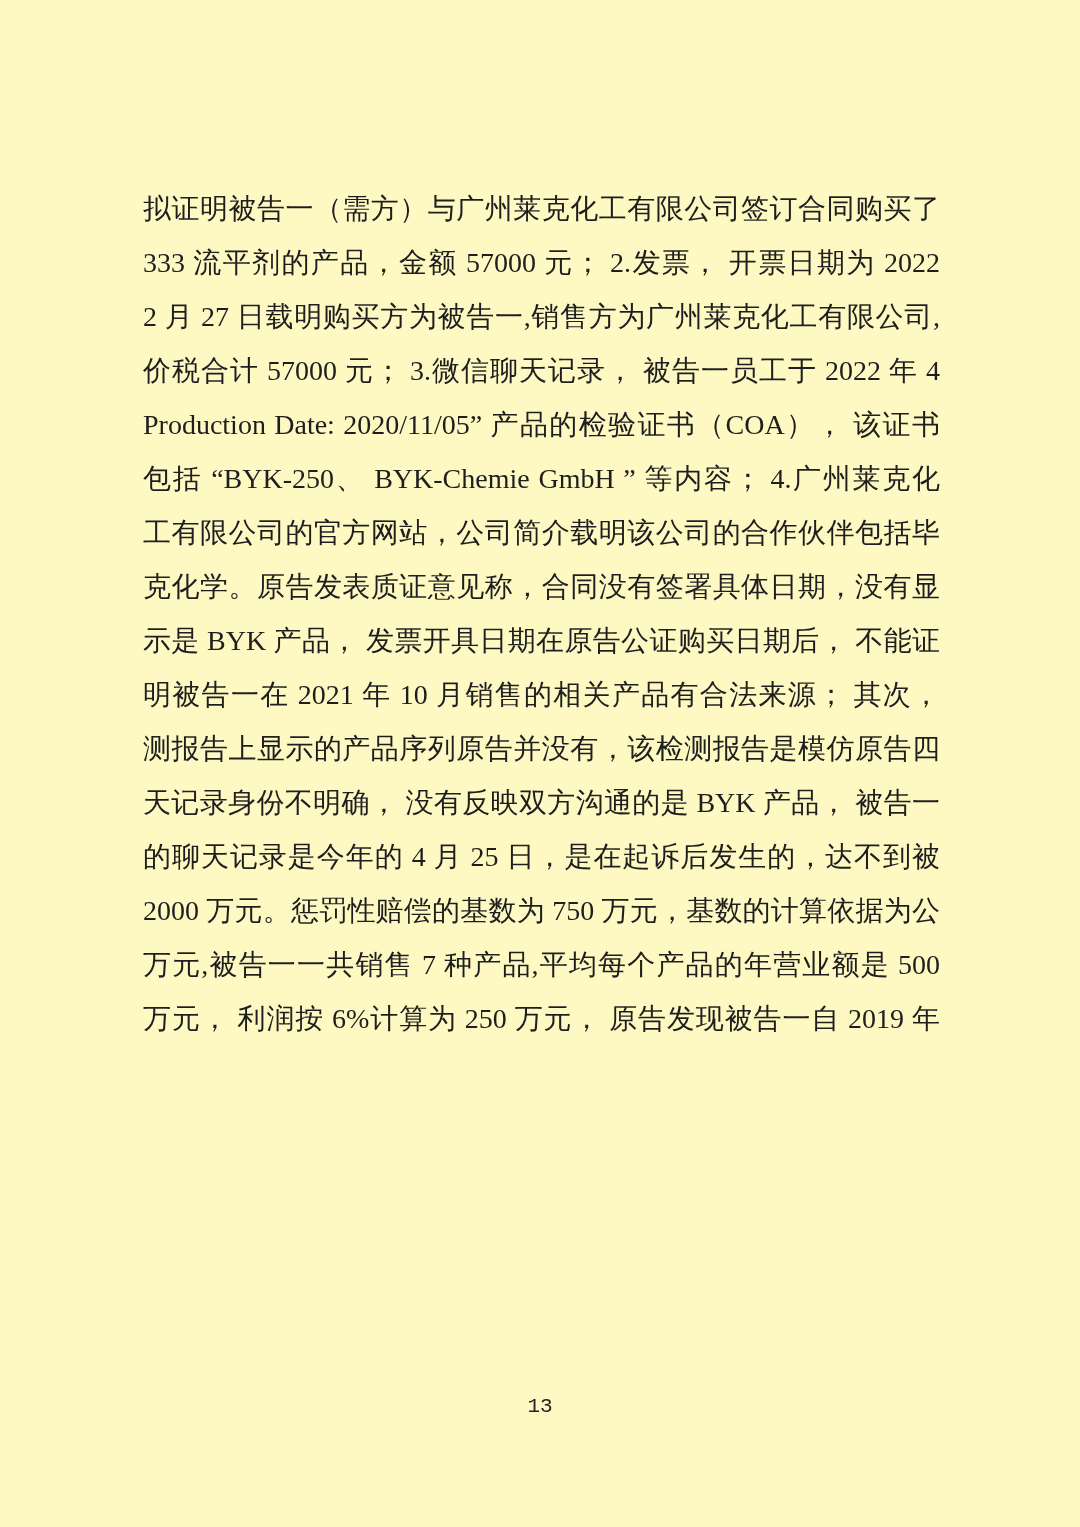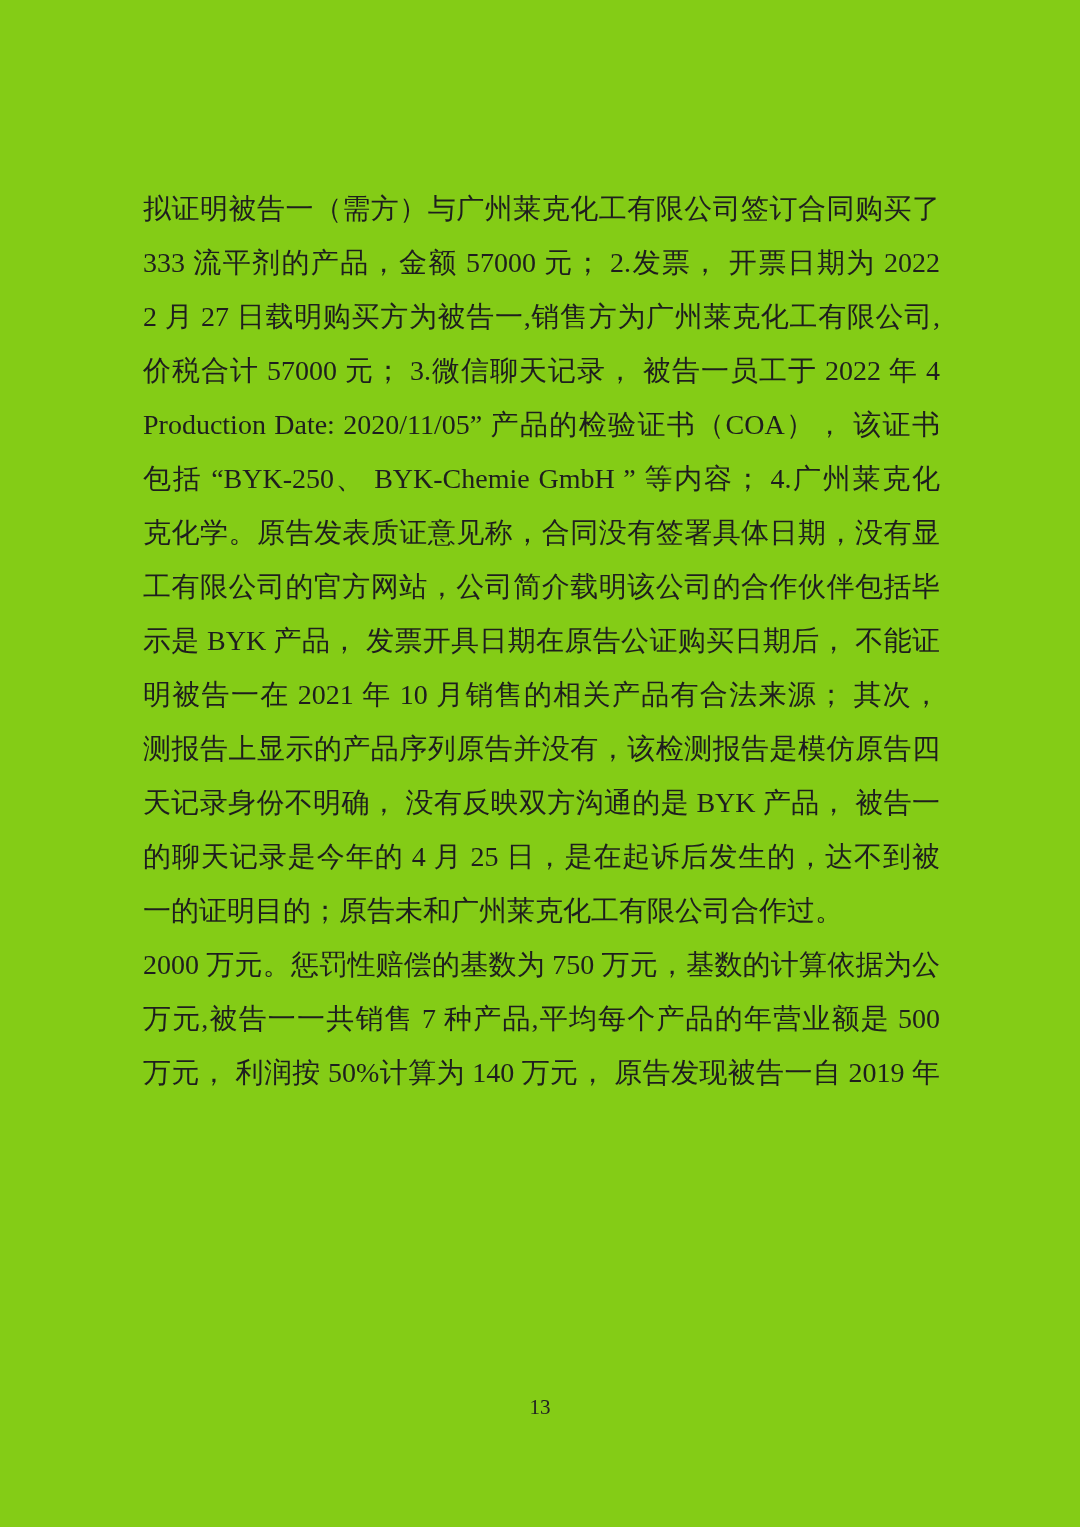--- a/index.html
+++ b/index.html
@@ -4,21 +4,21 @@
 <style>
   html, body {
     margin: 0;
     padding: 0;
     background: #ffffff;
   }
   .page {
     position: relative;
     width: 1080px;
     height: 1527px;
-    background: #84cc16;
+    background: #fef9c3;
     font-family: "Liberation Serif", "DejaVu Serif", serif;
     color: #1e1e1e;
     overflow: hidden;
   }
   .textblock {
     position: absolute;
     left: 143px;
     top: 182px;
     width: 797px;
   }
@@ -39,39 +39,39 @@
   }
   .pagenum {
     position: absolute;
     top: 1392px;
     left: 0;
     width: 100%;
     text-align: center;
     font-size: 21px;
     line-height: 30px;
     color: #222222;
+    font-family: Liberation Mono, monospace;
   }
 </style>
 </head>
 <body>
 
 <div class="page">
   <div class="textblock">
     <div class="line">拟证明被告一（需方）与广州莱克化工有限公司签订合同购买了</div>
     <div class="line">333 流平剂的产品，金额 57000 元； 2.发票， 开票日期为 2022 年</div>
     <div class="line">2 月 27 日载明购买方为被告一,销售方为广州莱克化工有限公司,</div>
     <div class="line">价税合计 57000 元； 3.微信聊天记录， 被告一员工于 2022 年 4 月</div>
     <div class="line">Production Date: 2020/11/05” 产品的检验证书（COA）， 该证书</div>
     <div class="line">包括 “BYK-250、 BYK-Chemie GmbH ” 等内容； 4.广州莱克化</div>
+    <div class="line">工有限公司的官方网站，公司简介载明该公司的合作伙伴包括毕</div>
     <div class="line">克化学。原告发表质证意见称，合同没有签署具体日期，没有显</div>
-    <div class="line">工有限公司的官方网站，公司简介载明该公司的合作伙伴包括毕</div>
     <div class="line">示是 BYK 产品， 发票开具日期在原告公证购买日期后， 不能证</div>
     <div class="line">明被告一在 2021 年 10 月销售的相关产品有合法来源； 其次， 检</div>
     <div class="line">测报告上显示的产品序列原告并没有，该检测报告是模仿原告四</div>
     <div class="line">天记录身份不明确， 没有反映双方沟通的是 BYK 产品， 被告一</div>
     <div class="line">的聊天记录是今年的 4 月 25 日，是在起诉后发生的，达不到被告</div>
-    <div class="line endpara">一的证明目的；原告未和广州莱克化工有限公司合作过。</div>
     <div class="line">2000 万元。惩罚性赔偿的基数为 750 万元，基数的计算依据为公</div>
     <div class="line">万元,被告一一共销售 7 种产品,平均每个产品的年营业额是 500</div>
-    <div class="line">万元， 利润按 50%计算为 140 万元， 原告发现被告一自 2019 年</div>
+    <div class="line">万元， 利润按 6%计算为 250 万元， 原告发现被告一自 2019 年</div>
   </div>
   <div class="pagenum">13</div>
 </div>
 
 </body></html>

